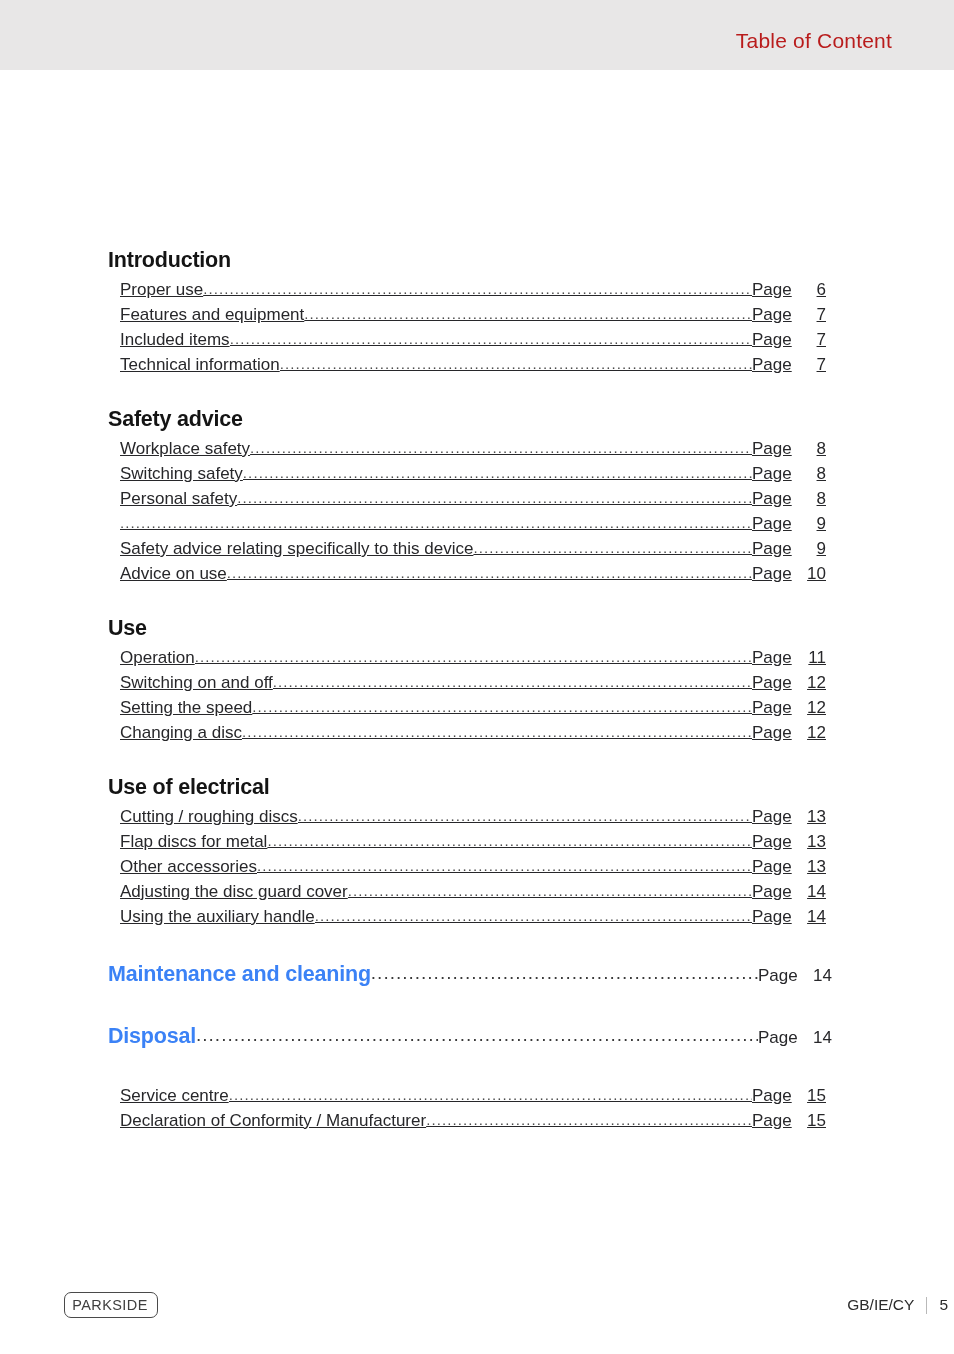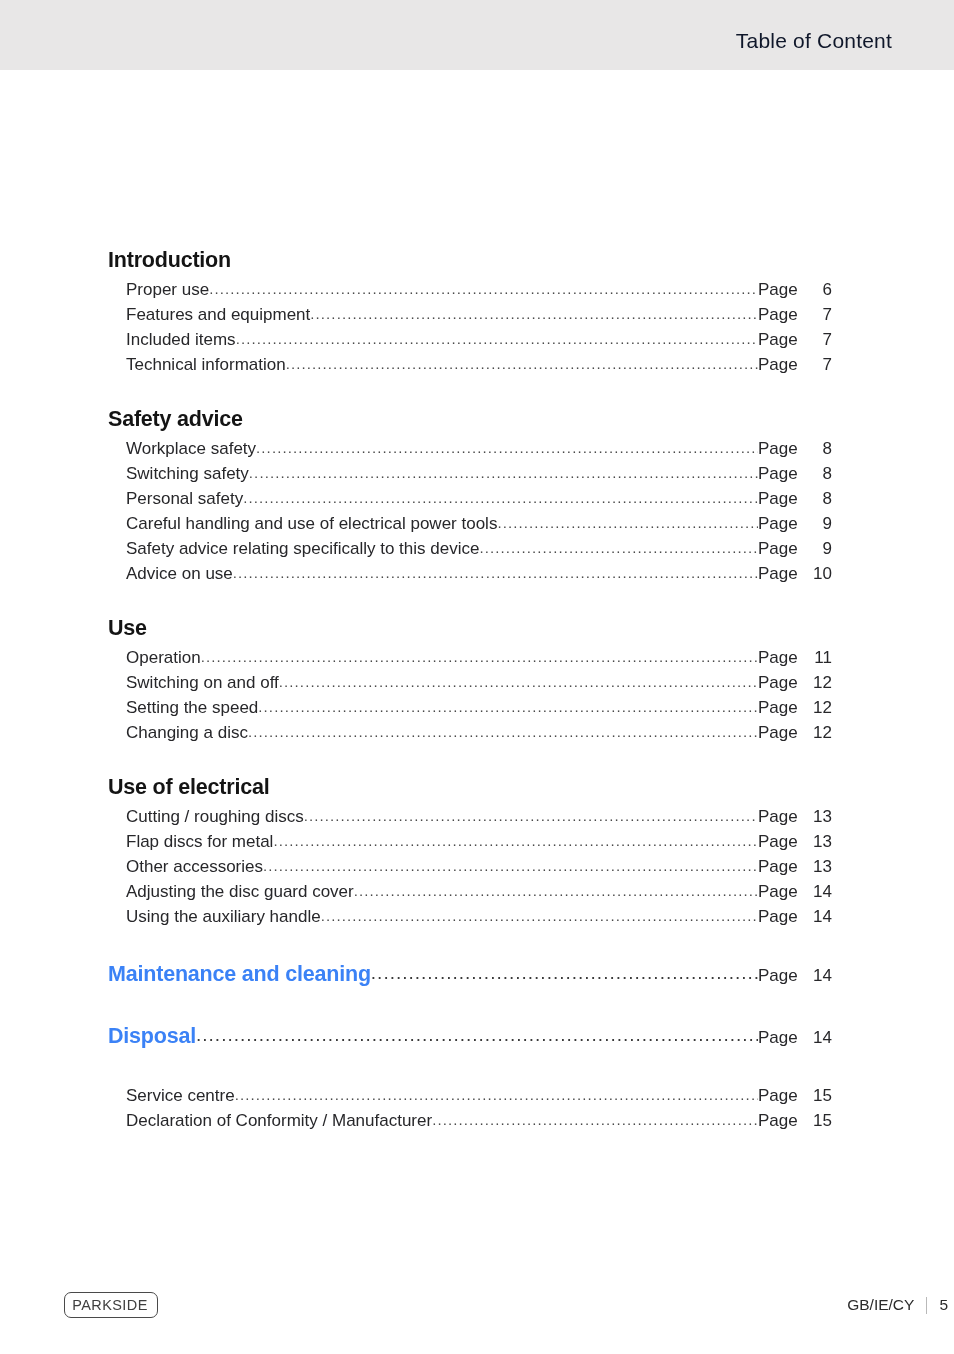--- a/index.html
+++ b/index.html
@@ -23,21 +23,21 @@
     left: 0;
     width: 954px;
     height: 70px;
     background: #e8e7e7;
   }
   .header-title {
     position: absolute;
     right: 62px;
     top: 29px;
     font-size: 21px;
-    color: #0f172a;
+    color: #b91c1c;
     letter-spacing: 0.2px;
     white-space: nowrap;
   }
 
   
   .toc {
     position: absolute;
     left: 108px;
     top: 248px;
     width: 724px;
@@ -89,22 +89,23 @@
   }
   .row .page-num {
     flex: 0 0 auto;
     width: 24px;
     text-align: right;
     white-space: nowrap;
   }
 
   
   .entry-row {
-    margin-left: 18px;
+    margin-left: 12px;
     width: 706px;
+    text-decoration: underline;
   }
   .entry-row .label { font-size: 17px; }
 
   
   .heading-row {
     line-height: 30px;
   }
   .heading-row .label {
     font-size: 21.5px;
     font-weight: bold;
@@ -227,21 +228,20 @@
         <span class="page-word">Page</span>
         <span class="page-num">8</span>
       </div>
       <div class="row entry-row">
         <span class="label">Personal safety</span>
         <span class="leader">................................................................................................................................................................................................................................................................................................................................................................................................................</span>
         <span class="page-word">Page</span>
         <span class="page-num">8</span>
       </div>
       <div class="row entry-row">
-        <span class="label">Careful handling and use of electrical power tools</span>
         <span class="leader">................................................................................................................................................................................................................................................................................................................................................................................................................</span>
         <span class="page-word">Page</span>
         <span class="page-num">9</span>
       </div>
       <div class="row entry-row">
         <span class="label">Safety advice relating specifically to this device</span>
         <span class="leader">................................................................................................................................................................................................................................................................................................................................................................................................................</span>
         <span class="page-word">Page</span>
         <span class="page-num">9</span>
       </div>

